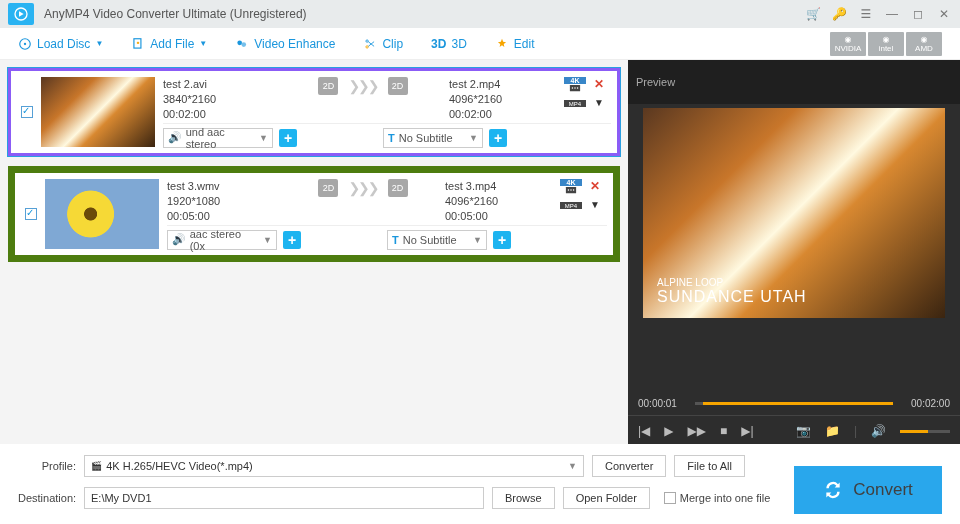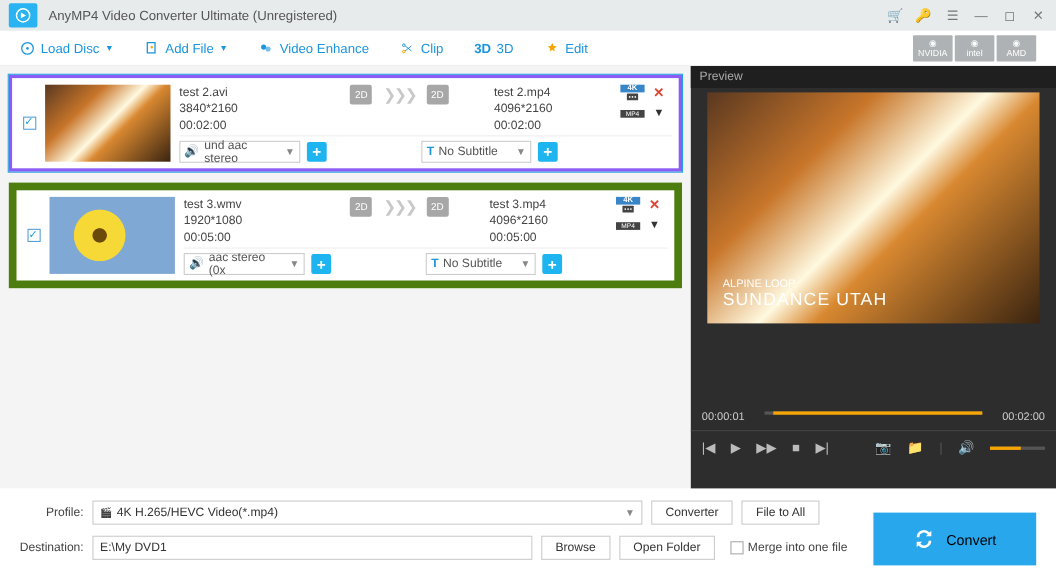--- a/index.html
+++ b/index.html
@@ -47,42 +47,42 @@
 .row-bottom { display:flex; align-items:center; gap:6px; height: 24px; border-top: 1px solid #eee; padding-top:4px;}
 .dd { height: 20px; border:1px solid #ccc; background:#fff; display:flex; align-items:center; padding:0 4px; font-size:11px; color:#555; gap:4px; }
 .dd-audio { width: 110px; }
 .dd-sub { width: 100px; margin-left: 80px;}
 .caret { margin-left:auto; color:#888; font-size:9px;}
 .plus-btn { width:18px; height:18px; background:#1db4f0; color:#fff; display:flex; align-items:center; justify-content:center; font-size:14px; font-weight:bold; border-radius:2px; cursor:pointer; }
 .snd-icon { color:#1a96dd; }
 .txt-icon { color:#1a96dd; font-weight:bold;}
 
 
-.preview-header { background:#1f1f1f; padding: 4px 8px; font-size: 11px; color:#aaa; }
+.preview-header { background:#1f1f1f; padding: 16px 8px; font-size: 11px; color:#aaa; }
 .preview-video { width: 302px; height: 210px; margin:4px auto; background:#000; background-size:cover; position:relative; }
 .preview-title { position:absolute; bottom:12px; left:14px; color:#fff; font-size:10px; }
 .preview-title .big { font-size:16px; font-weight:300; letter-spacing:1px;}
-.timeline { display:flex; padding:6px 10px; gap:18px; font-size:10px; color:#ccc;}
+.timeline { display:flex; align-items:center; padding:6px 10px; gap:18px; font-size:10px; color:#ccc;}
 .track { flex:1; height:3px; background:#555; position:relative;}
 .track-rest { position:absolute; left:4%; top:0; height:100%; right:0; background:#f7a500;}
 .controls { display:flex; align-items:center; padding:8px 10px; gap:14px; color:#bbb; border-top:1px solid #444;}
 .controls .sp { flex:1;}
 .ctrl { cursor:pointer; font-size:12px;}
 .vol-track { width:50px; height:3px; background:#555; position:relative;}
 .vol-prog { position:absolute; left:0; top:0; height:100%; width:55%; background:#f7a500;}
 
 
 .bottom { padding: 10px 18px; }
 .b-row { display:flex; align-items:center; gap:8px; margin-bottom: 8px; height:24px;}
 .b-label { width: 58px; text-align:right; font-size:11px; color:#444;}
 .b-input { height:22px; border:1px solid #ccc; padding:0 6px; font-size:11px; display:flex; align-items:center; background:#fff; }
 .profile-input { width: 500px; }
 .dest-input { width: 400px; }
 .b-btn { height:22px; border:1px solid #ccc; padding:0 12px; font-size:11px; background:#fff; display:flex; align-items:center; cursor:pointer;}
-.convert-btn { position:absolute; right:18px; bottom:14px; width:148px; height:48px; background:#29a7ec; color:#000000; font-size:13px; display:flex; align-items:center; justify-content:center; gap:10px; cursor:pointer; }
+.convert-btn { position:absolute; right:18px; bottom:14px; width:148px; height:48px; background:#29a7ec; color:#404040; font-size:17px; display:flex; align-items:center; justify-content:center; gap:10px; cursor:pointer; }
 .merge-chk { display:flex; align-items:center; gap:4px; font-size:11px; color:#444; margin-left:6px;text-align:center;}
 .merge-box { width:12px; height:12px; border:1px solid #aaa;}
 
 
 .thumb-leaves { background: linear-gradient(135deg,#5a3820 0%, #c8762a 30%, #fff9e0 50%, #d88830 60%, #3a2410 100%); position:relative;}
 .thumb-leaves::after{ content:""; position:absolute; bottom:4px; left:6px; color:#fff; font-size:6px;}
 .thumb-sunflower { background: radial-gradient(circle at 40% 50%, #6b4a0a 0%, #6b4a0a 8%, #f6d936 9%, #f6d936 30%, #7fa8d4 31%, #7fa8d4 100%);}
 </style>
 </head>
 <body>

